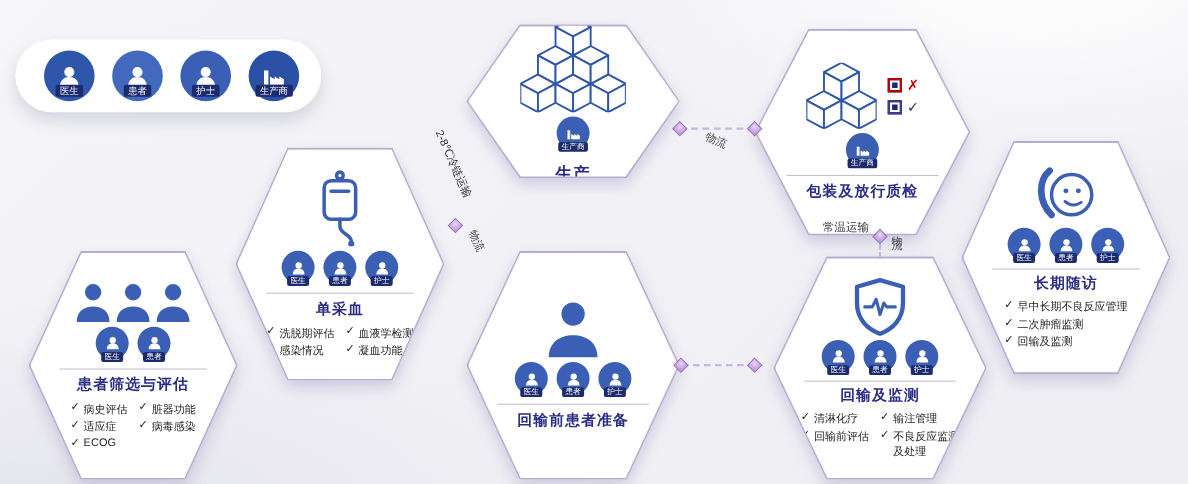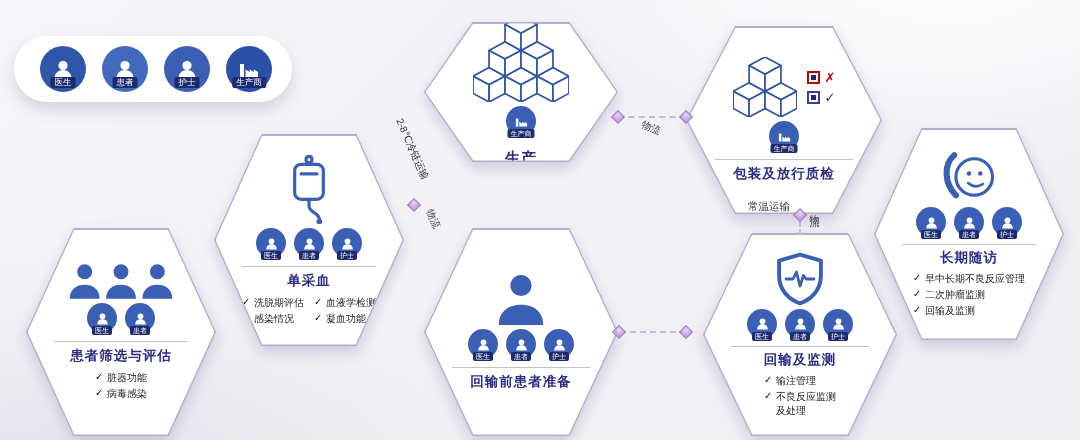--- a/index.html
+++ b/index.html
@@ -150,20 +150,25 @@
               <path d="M3.5 21.5c0-5.5 3.8-8.5 8.5-8.5s8.5 3 8.5 8.5z" fill="#fff"></path>
             </svg>
           </div>
         <span class="cl">患者</span>
       </div>
     </div>
     <div class="divider"></div>
     <div class="hex-title">患者筛选与评估</div>
     <div class="checklist">
       <div class="col">
+        <div class="check-item">病史评估</div>
+        <div class="check-item">适应症</div>
+        <div class="check-item">ECOG</div>
+      </div>
+      <div class="col">
         <div class="check-item">脏器功能</div>
         <div class="check-item">病毒感染</div>
       </div>
     </div>
   </div>
 </div>
 
 <div class="hex" style="left:214px;top:134px;width:190px;height:212px;">
   <div class="hex-border"></div>
   <div class="hex-inner">
@@ -367,20 +372,24 @@
               <path d="M3.5 21.5c0-5.5 3.8-8.5 8.5-8.5s8.5 3 8.5 8.5z" fill="#fff"></path>
             </svg>
           </div>
         <span class="cl">护士</span>
       </div>
     </div>
     <div class="divider"></div>
     <div class="hex-title">回输及监测</div>
     <div class="checklist">
       <div class="col">
+        <div class="check-item">清淋化疗</div>
+        <div class="check-item">回输前评估</div>
+      </div>
+      <div class="col">
         <div class="check-item">输注管理</div>
         <div class="check-item narrow">不良反应监测及处理</div>
       </div>
     </div>
   </div>
 </div>
 
 <div class="hex" style="left:874px;top:128px;width:190px;height:212px;">
   <div class="hex-border"></div>
   <div class="hex-inner" style="gap:3px;">

